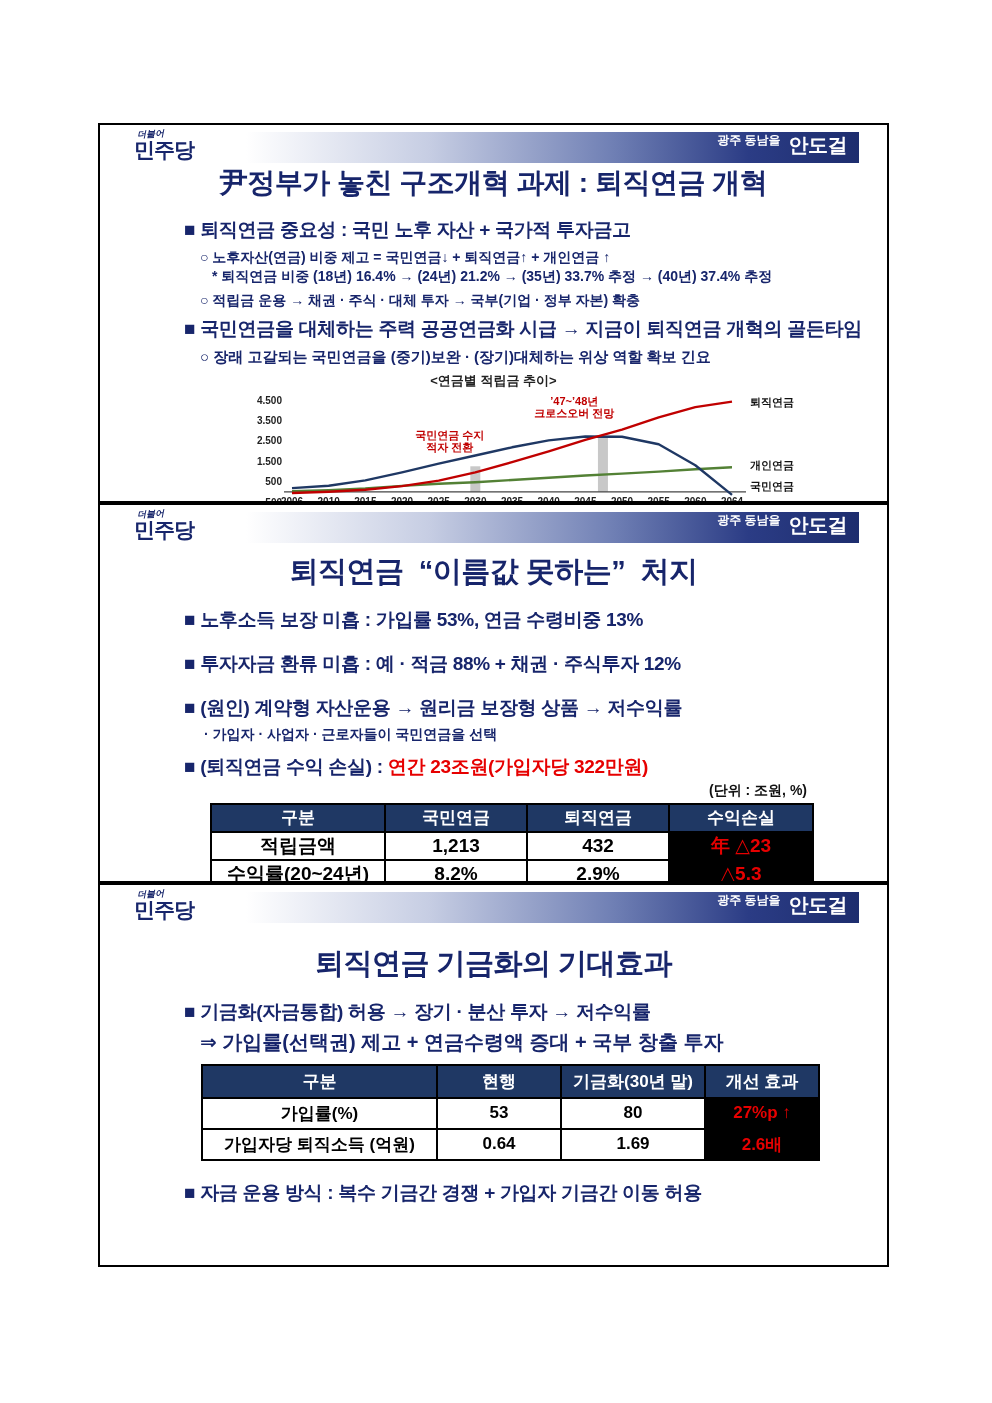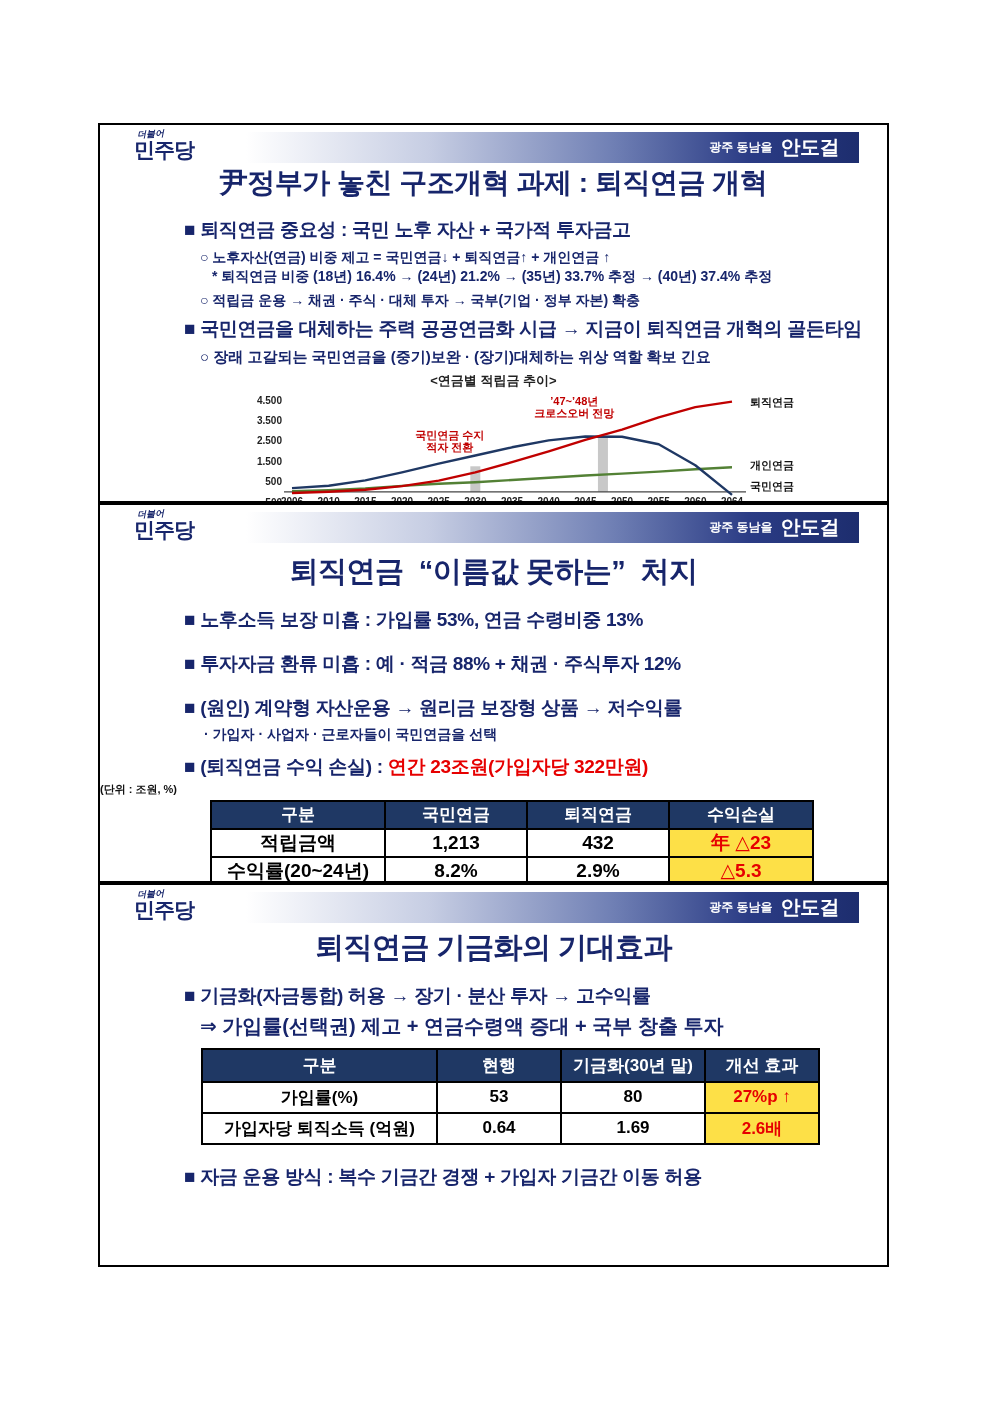--- a/index.html
+++ b/index.html
@@ -17,53 +17,53 @@
   #s3{top:883px;height:384px}
 
   
   .hdr{position:relative;height:42px}
   .logo{position:absolute;left:34px;top:4px;line-height:1;color:#17256b;}
   .logo-top{display:block;font-size:9px;font-weight:700;font-style:italic;margin:0 0 1px 3px;transform:rotate(-3deg);}
   .logo-main{display:block;font-size:21px;font-weight:900;letter-spacing:-1px;}
   .grad{
     position:absolute;left:146px;right:28px;top:7px;height:31px;
     background:linear-gradient(90deg,rgba(255,255,255,0) 0%,#c6cde3 30%,#6f7fb4 60%,#2b3c85 82%,#1d2d6e 100%);
-    display:flex;align-items:center;justify-content:flex-end;gap:8px;padding-right:20px;box-sizing:border-box;
+    display:flex;justify-content:flex-end;gap:8px;padding-right:12px;box-sizing:border-box;
   }
   .region{color:#fff;font-size:12px;font-weight:700;}
   .name{color:#fff;font-size:20px;font-weight:900;letter-spacing:-0.5px;}
 
   
   .title{text-align:center;color:#17256b;font-weight:900;letter-spacing:-0.5px;white-space:pre;}
   #s1 .title{font-size:28px;margin-top:0;line-height:1.15;}
   #s2 .title{font-size:29px;margin-top:8px;line-height:1.15;}
-  #s3 .title{font-size:29px;margin-top:4px;line-height:1.15;}
+  #s3 .title{font-size:29px;margin-top:20px;line-height:1.15;}
   .yoon{font-family:"Liberation Serif","DejaVu Serif",serif;font-weight:600;}
 
   .b{font-size:19px;font-weight:800;color:#17256b;margin:8px 0 0 84px;line-height:1.25;letter-spacing:-0.3px;}
   .s{font-size:14px;font-weight:700;color:#17256b;margin:6px 0 0 100px;line-height:1.3;}
   .s-star{margin:1px 0 0 112px;}
   #s2 .b{margin-top:20px;}
   #s2 .s{margin-top:5px;margin-left:104px;}
   #s2 .b-loss{margin-top:12px;}
   .red{color:#e60000;}
-  .unit{text-align:left;margin:3px 80px 0 0;font-size:11px;font-weight:800;color:#111;}
+  .unit{text-align:right;margin:3px 80px 0 0;font-size:14px;font-weight:800;color:#111;}
   #s3 .lead{font-size:20px;font-weight:800;color:#17256b;margin:5px 12px 0 100px;line-height:1.3;}
   #s3 .b-last{margin-top:20px;}
 
   
   .chart-title{text-align:center;font-size:13px;font-weight:800;color:#222;margin-top:5px;}
   .chart-wrap{margin:2px 0 0 146px;}
   svg text{font-family:"Liberation Sans","DejaVu Sans",sans-serif;}
 
   
   table{border-collapse:collapse;table-layout:fixed;}
   th,td{border:2px solid #000;font-weight:800;text-align:center;padding:0;box-sizing:border-box;}
   th{background:#1f3864;color:#fff;}
-  .hl{background:#fde047;color:#e60000;}
+  .hl{background:#000000;color:#e60000;}
   #s2 table{margin:3px 0 0 110px;width:602px;}
   #s2 th{height:28px;font-size:17px;}
   #s2 td{height:26px;font-size:19px;color:#000;}
   #s2 td.hl{color:#e60000;}
   #s3 table{margin:9px 0 0 101px;width:617px;}
   #s3 th{height:33px;font-size:17px;}
   #s3 td{height:31px;font-size:17px;color:#000;}
   #s3 td.hl{color:#e60000;}
 </style>
 </head>
@@ -180,21 +180,21 @@
     <div class="logo">
       <span class="logo-top">더불어</span>
       <span class="logo-main">민주당</span>
     </div>
     <div class="grad">
       <span class="region">광주 동남을</span>
       <span class="name">안도걸</span>
     </div>
   </div>
   <h1 class="title">퇴직연금 기금화의 기대효과</h1>
-  <div class="b">■ 기금화(자금통합) 허용 → 장기 · 분산 투자 → 고수익률</div>
+  <div class="b">■ 기금화(자금통합) 허용 → 장기 · 분산 투자 → 저수익률</div>
   <div class="lead">⇒ 가입률(선택권) 제고 + 연금수령액 증대 + 국부 창출 투자</div>
   <table>
     <colgroup>
         <col style="width:235px">
         <col style="width:124px">
         <col style="width:144px">
         <col style="width:114px">
       </colgroup>
     <tbody>
         <tr>

